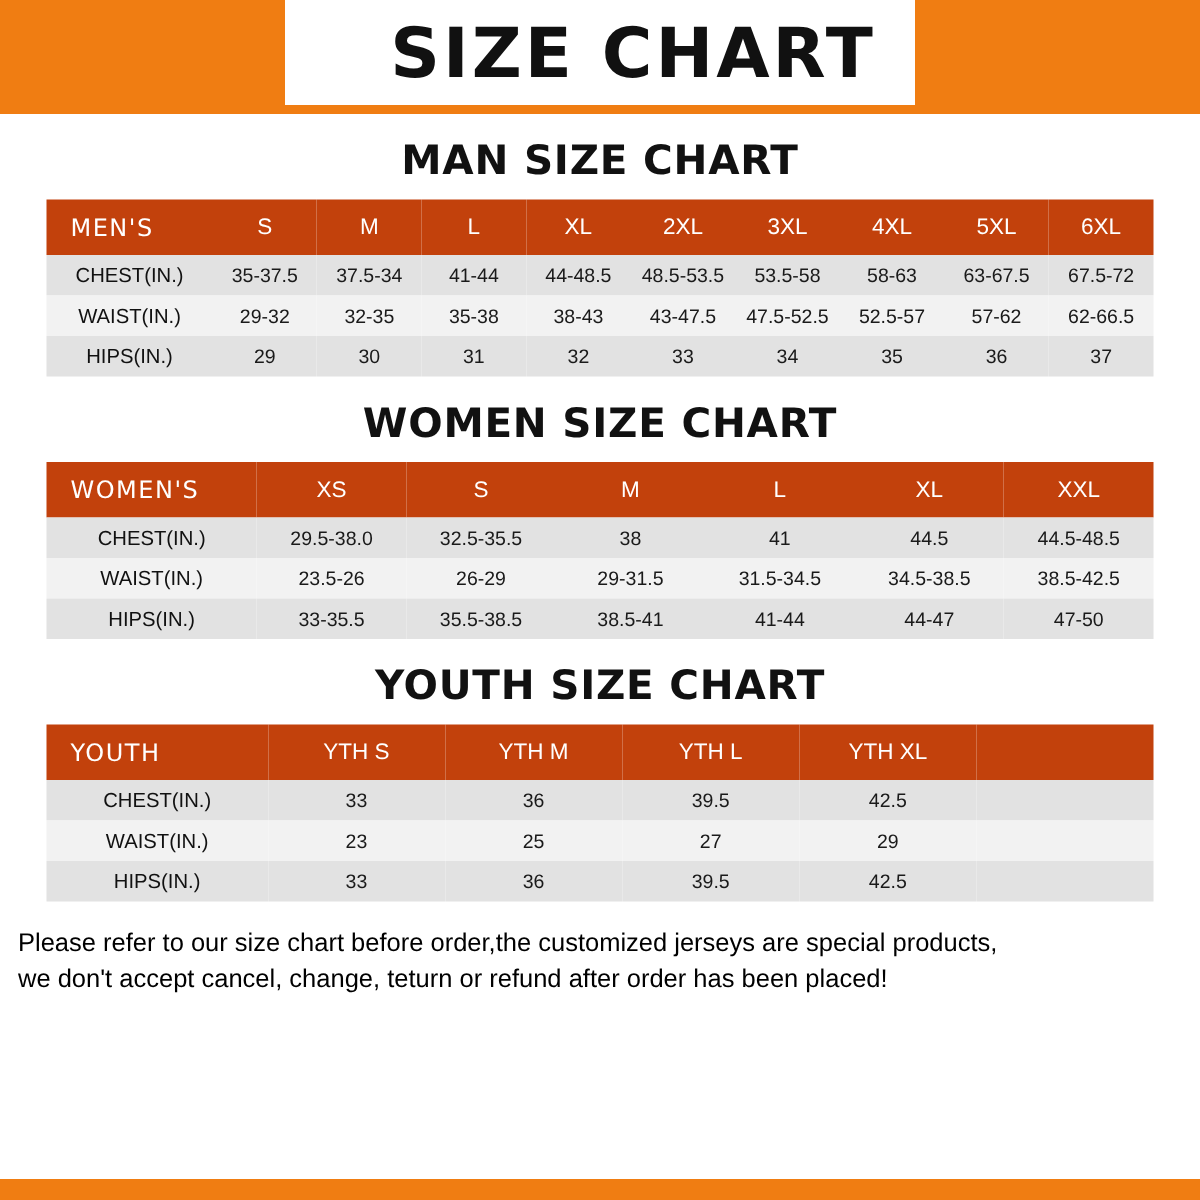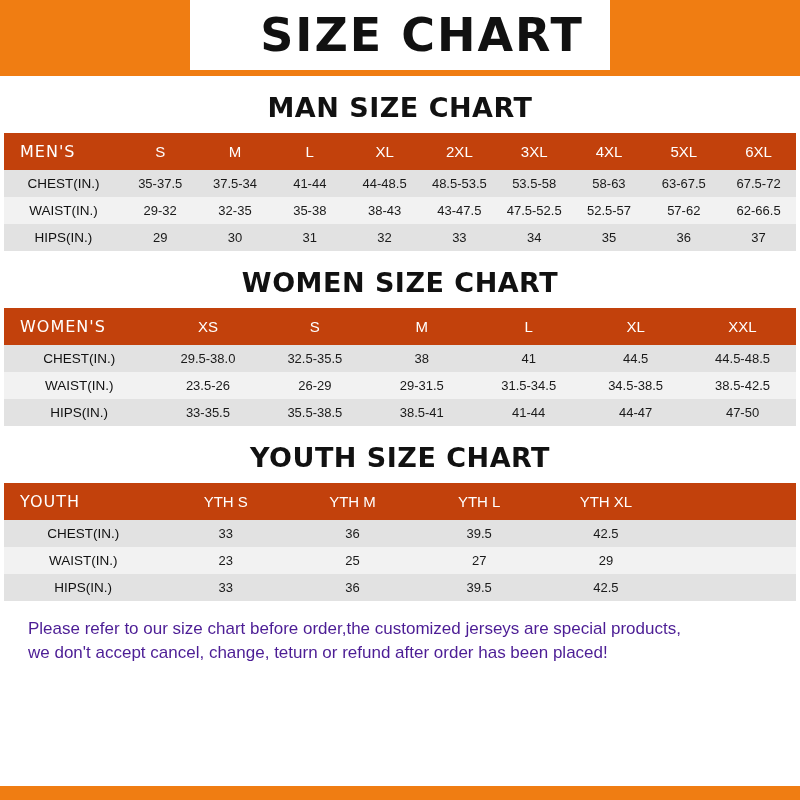--- a/index.html
+++ b/index.html
@@ -53,21 +53,21 @@
     padding-left: 44px;
   }
   .banner-underline {
     height: 6px;
     background: #f07d12;
     width: 100%;
   }
 
   
   .section {
-    padding: 0 4px;
+    padding: 0 31px;
   }
   .section-title {
     text-align: center;
     font-family: "DejaVu Sans", sans-serif;
     font-weight: bold;
     font-size: 27px;
     color: #111111;
     letter-spacing: 0.5px;
     margin: 16px 0 10px 0;
   }
@@ -108,22 +108,22 @@
   }
 
   
   .men-tbl col.lbl { width: 15%; }
   .women-tbl col.lbl { width: 19%; }
   .youth-tbl col.lbl { width: 20%; }
 
   
   .footer-note {
     margin-top: 16px;
-    padding: 0 28px;
-    color: #4c1d95;
+    padding: 0 12px;
+    color: #000000;
     font-size: 17px;
     line-height: 24px;
     text-align: left;
     font-family: "Liberation Sans", sans-serif;
   }
   .footer-bar {
     position: absolute;
     bottom: 0;
     left: 0;
     width: 100%;

